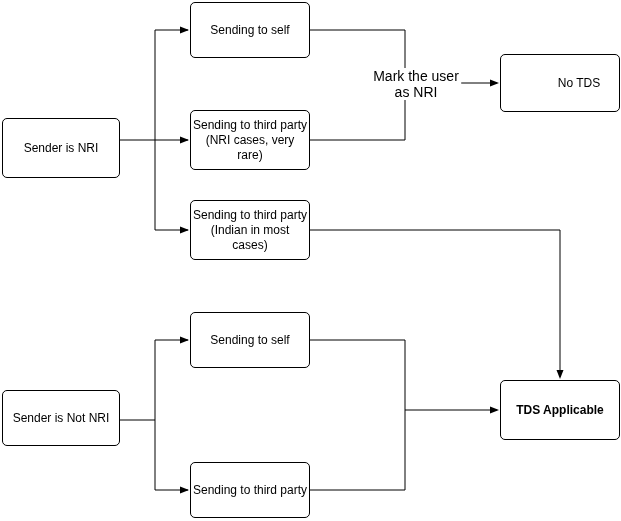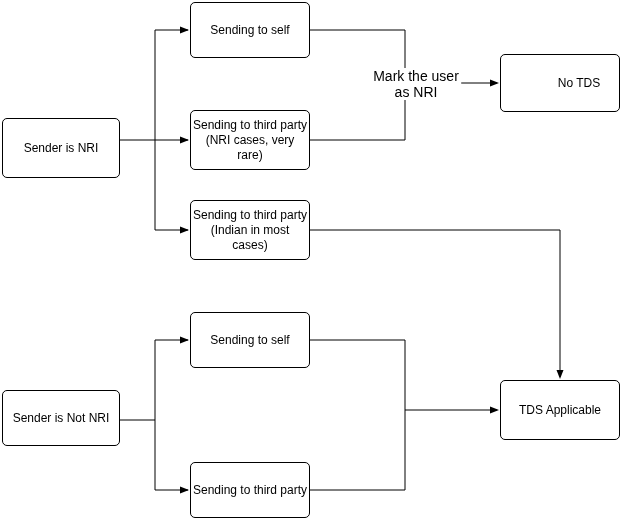--- a/index.html
+++ b/index.html
@@ -109,20 +109,20 @@
   </div>
 
   <div class="node" style="left:190px; top:312px; width:120px; height:56px;">
     <span class="node-label">Sending to self</span>
   </div>
 
   <div class="node" style="left:190px; top:462px; width:120px; height:56px;">
     <span class="node-label">Sending to third party</span>
   </div>
 
-  <div class="node" style="left:500px; top:380px; width:120px; height:60px;">
+  <div class="node" style="left:500px; top:380px; width:120px; height:60px;font-weight:bold;">
     <span class="node-label">TDS Applicable</span>
   </div>
 
   <div class="edge-label" style="left:416px; top:84px;">Mark the user
 as NRI</div>
 
 </div>
 
 </body></html>

